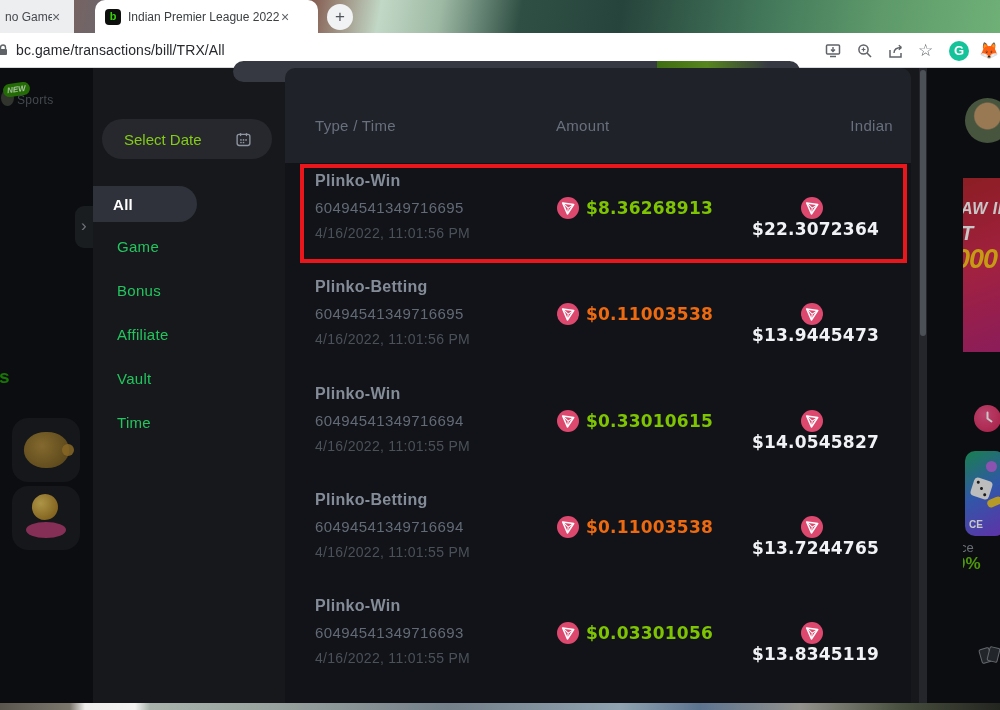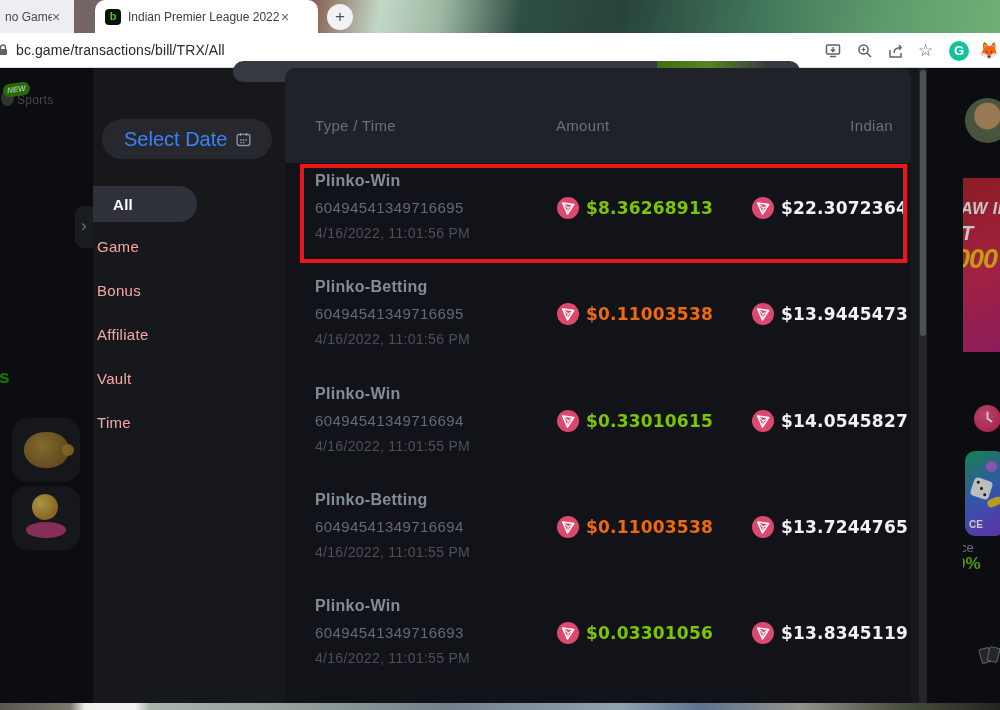--- a/index.html
+++ b/index.html
@@ -117,38 +117,38 @@
   .list-header-bg { position:absolute; left:192px; top:0; width:626px; height:95px;
     background:#1f2228; border-radius:10px 10px 0 0; }
   .rows-bg { position:absolute; left:192px; top:95px; width:626px; height:540px; background:#111318; }
 
   .col-label { position:absolute; top:49px; height:18px; line-height:18px; font-size:15px;
     color:#68707e; letter-spacing:.3px; }
   .col-type { left:222px; } .col-amount { left:463px; } .col-balance { right:26px; }
 
   .select-date { position:absolute; left:9px; top:51px; width:170px; height:40px; border-radius:20px;
     background:#26282e; display:flex; align-items:center; }
-  .select-date span { font-size:20px; color:#3b82f6; padding-left:22px; flex:1; }
+  .select-date span { font-size:15px; color:#84cc16; padding-left:22px; flex:1; }
   .select-date svg { margin-right:20px; }
 
   .filter-all-pill { position:absolute; left:0; top:118px; width:104px; height:36px;
     background:#2f323a; border-radius:0 18px 18px 0; display:flex; align-items:center; }
   .filter-all-pill span { font-size:15px; font-weight:bold; color:#ffffff; padding-left:20px; letter-spacing:.3px; }
-  .filter-item { position:absolute; left:4px; height:22px; line-height:22px; font-size:15px;
-    color:#fca5a5; letter-spacing:.3px; }
+  .filter-item { position:absolute; left:24px; height:22px; line-height:22px; font-size:15px;
+    color:#22c55e; letter-spacing:.3px; }
   .f-game { top:168px; } .f-bonus { top:212px; } .f-affiliate { top:256px; }
   .f-vault { top:300px; } .f-swap { top:344px; }
 
   .txrow { position:absolute; left:192px; width:626px; height:100px; }
   .r1 { top:102px; } .r2 { top:208px; } .r3 { top:315px; } .r4 { top:421px; } .r5 { top:527px; }
   .r-type { position:absolute; left:30px; top:2px; font-size:16px; font-weight:600; color:#848c98; letter-spacing:.3px; }
   .r-id { position:absolute; left:30px; top:29px; font-size:15px; color:#626a75; letter-spacing:.4px; }
   .r-time { position:absolute; left:30px; top:55px; font-size:14px; color:#4b5159; letter-spacing:.3px; }
   .money-group { position:absolute; top:27px; display:flex; align-items:center; }
-  .g-amount { left:272px; } .g-balance { left:467px; }
+  .g-amount { left:272px; } .g-balance { left:467px;flex-direction:column; }
   .money-group svg { margin-right:7px; }
   .money { font-size:17px; font-weight:bold; font-family:"DejaVu Sans","Liberation Sans",sans-serif;
     letter-spacing:.2px;text-align:right; }
   .money[data-tone="win"] { color:#7fc400; }
   .money[data-tone="bet"] { color:#ed6a10; }
   .money.balance { color:#f0f2f5; }
 
   .annotation-box { position:absolute; left:300px; top:96px; width:607px; height:99px;
     border:4px solid #e9161c; z-index:6; pointer-events:none; }
 

